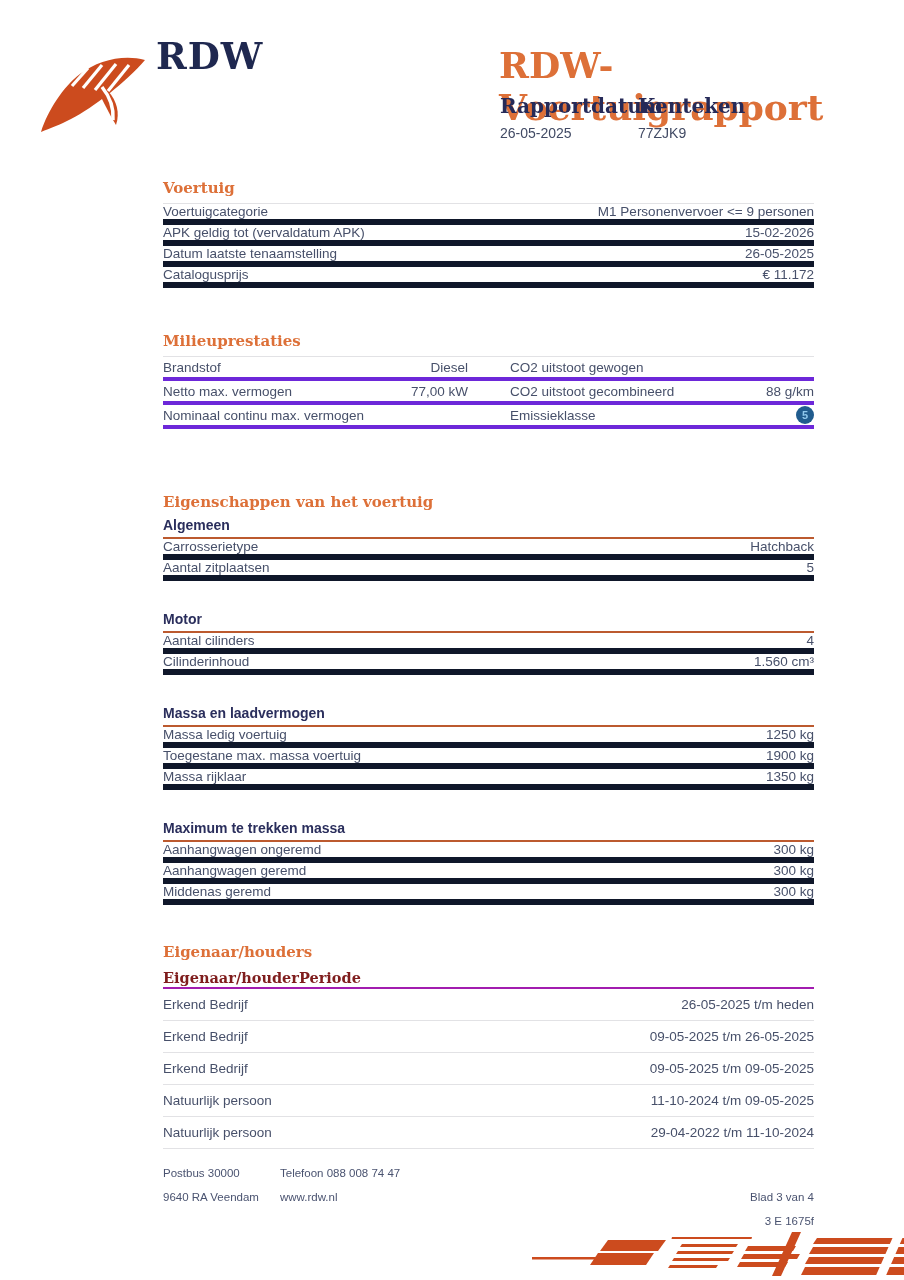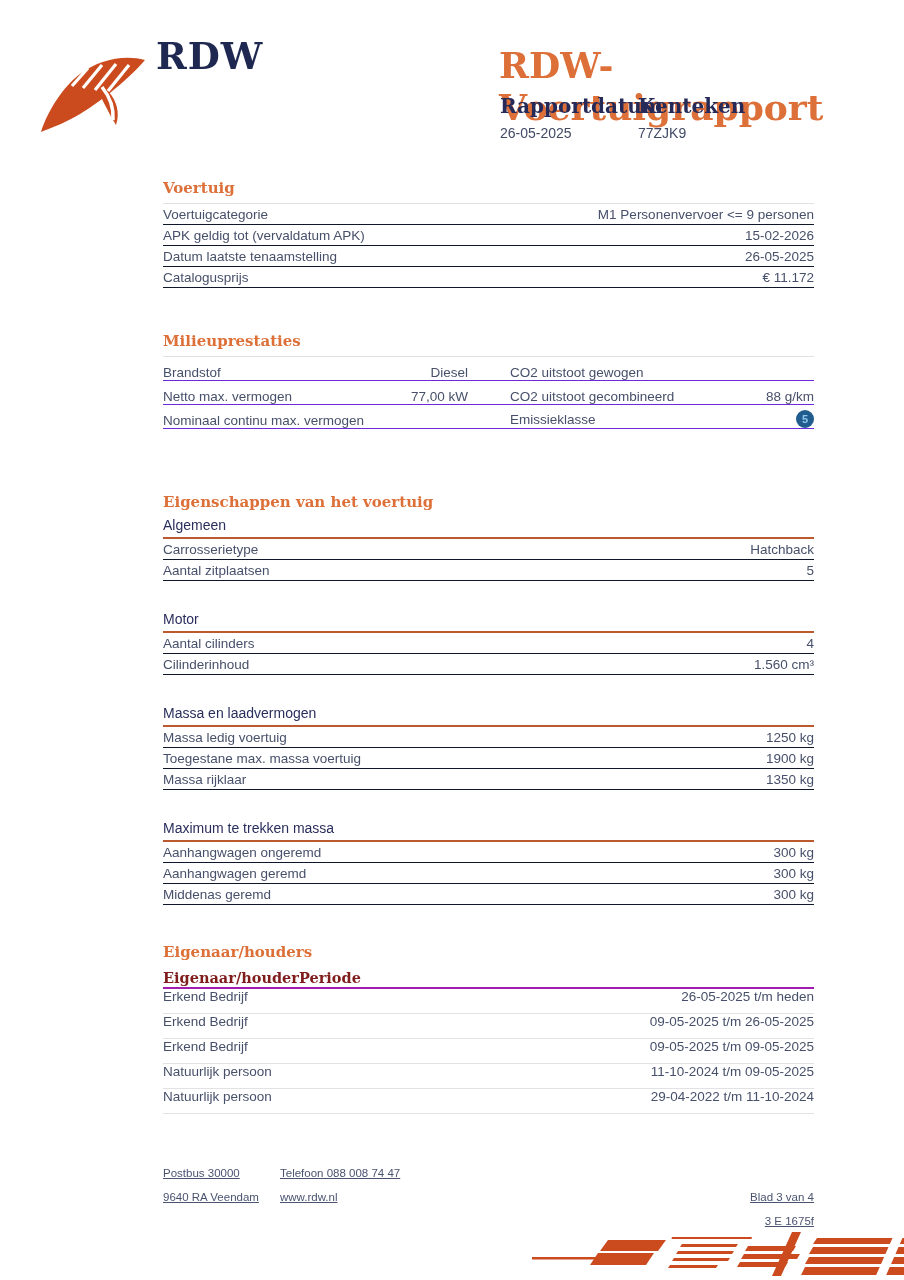--- a/index.html
+++ b/index.html
@@ -28,59 +28,59 @@
   .meta-value { margin-top:7px; font-size:14px; color:#414A64; }
 
   
   .content { position:absolute; left:163px; top:179px; width:651px; }
   .sec-title {
     font-family:"DejaVu Serif", serif; font-weight:700; font-size:15px;
     color:#DD7038; margin-bottom:6px; line-height:18px;
   }
   .kv { border-top:1px solid #E2E2E5; }
   .kv-row {
-    display:flex; justify-content:space-between; align-items:center;
-    height:21px; border-bottom:1px solid #0f172a; font-size:13.5px;
+    display:flex; justify-content:space-between; align-items:flex-start;
+    height:21px; border-bottom:6px solid #0f172a; font-size:13.5px;
   }
   .kv-value { text-align:right; }
 
   .sec-milieu { margin-top:44px; }
   .kv2 { border-top:1px solid #E2E2E5; }
   .kv2-row {
-    display:flex; align-items:flex-end; height:24px;
-    border-bottom:1px solid #6d28d9; font-size:13.5px;
+    display:flex; align-items:center; height:24px;
+    border-bottom:4px solid #6d28d9; font-size:13.5px;
   }
   .kv2-left  { width:305px; display:flex; justify-content:space-between; }
   .kv2-right { margin-left:42px; flex:1; display:flex; justify-content:space-between; align-items:center; }
   .emis-badge {
     width:18px; height:18px; border-radius:50%; background:#205C8E;
     color:#8FC8EC; font-size:11px; font-weight:700;
     display:flex; align-items:center; justify-content:center;
   }
 
   .sec-eigenschappen { margin-top:64px; }
   .subsection { margin-top:6px; }
   .subsection + .subsection { margin-top:30px; }
   .subsection.tight { margin-top:30px; }
-  .sub-title { font-weight:400; font-size:14px; color:#2A2E5C; margin-bottom:4px; }
+  .sub-title { font-weight:700; font-size:14px; color:#2A2E5C; margin-bottom:4px; }
   .sub-rule { border-top:2px solid #BC5A2F; }
 
   .sec-eigenaar { margin-top:38px; }
   .owners-header {
     display:flex; justify-content:flex-start; align-items:center; height:22px;
     font-family:"DejaVu Serif", serif; font-weight:700; font-size:14.5px; color:#7f1d1d;
     border-bottom:2px solid #a21caf;
   }
   .owners-row {
-    display:flex; justify-content:space-between; align-items:flex-start;
-    height:25px; border-bottom:1px solid #E2E2E5; font-size:13.5px;
+    display:flex; justify-content:space-between; align-items:center;
+    height:32px; border-bottom:1px solid #E2E2E5; font-size:13.5px;
   }
 
   
-  .footer-text { position:absolute; font-size:11.5px; color:#4A5370;text-decoration:underline; }
+  .footer-text { position:absolute; font-size:11.5px; color:#4A5370; }
   .f-c1 { left:163px; }
   .f-c2 { left:280px; }
   .f-r  { right:90px; text-align:right;margin-top:24px; }
   .f-row1 { top:1167px; }
   .f-row2 { top:1191px; }
 
   .deco { position:absolute; right:0; bottom:0; width:372px; height:54px; overflow:hidden; }
 </style>
 </head>
 <body>

